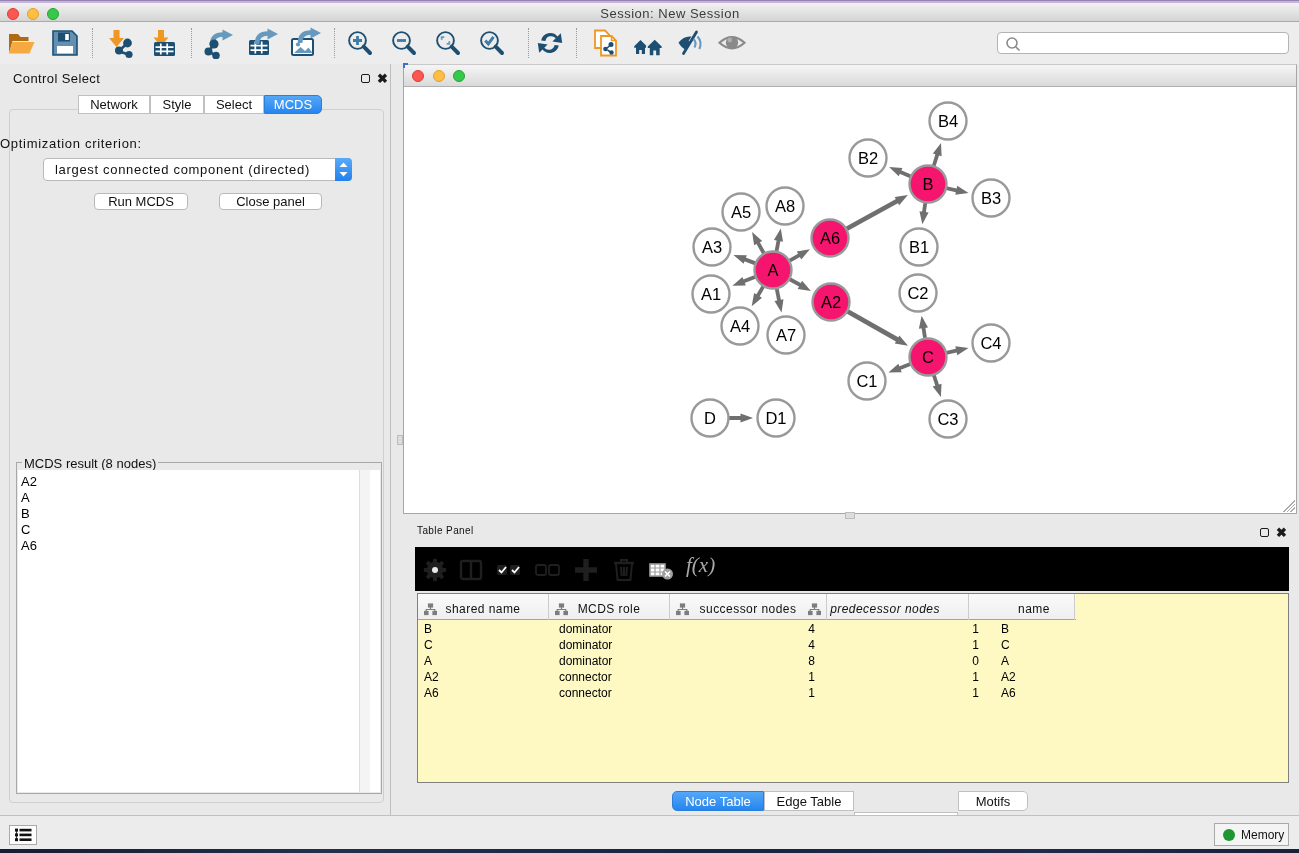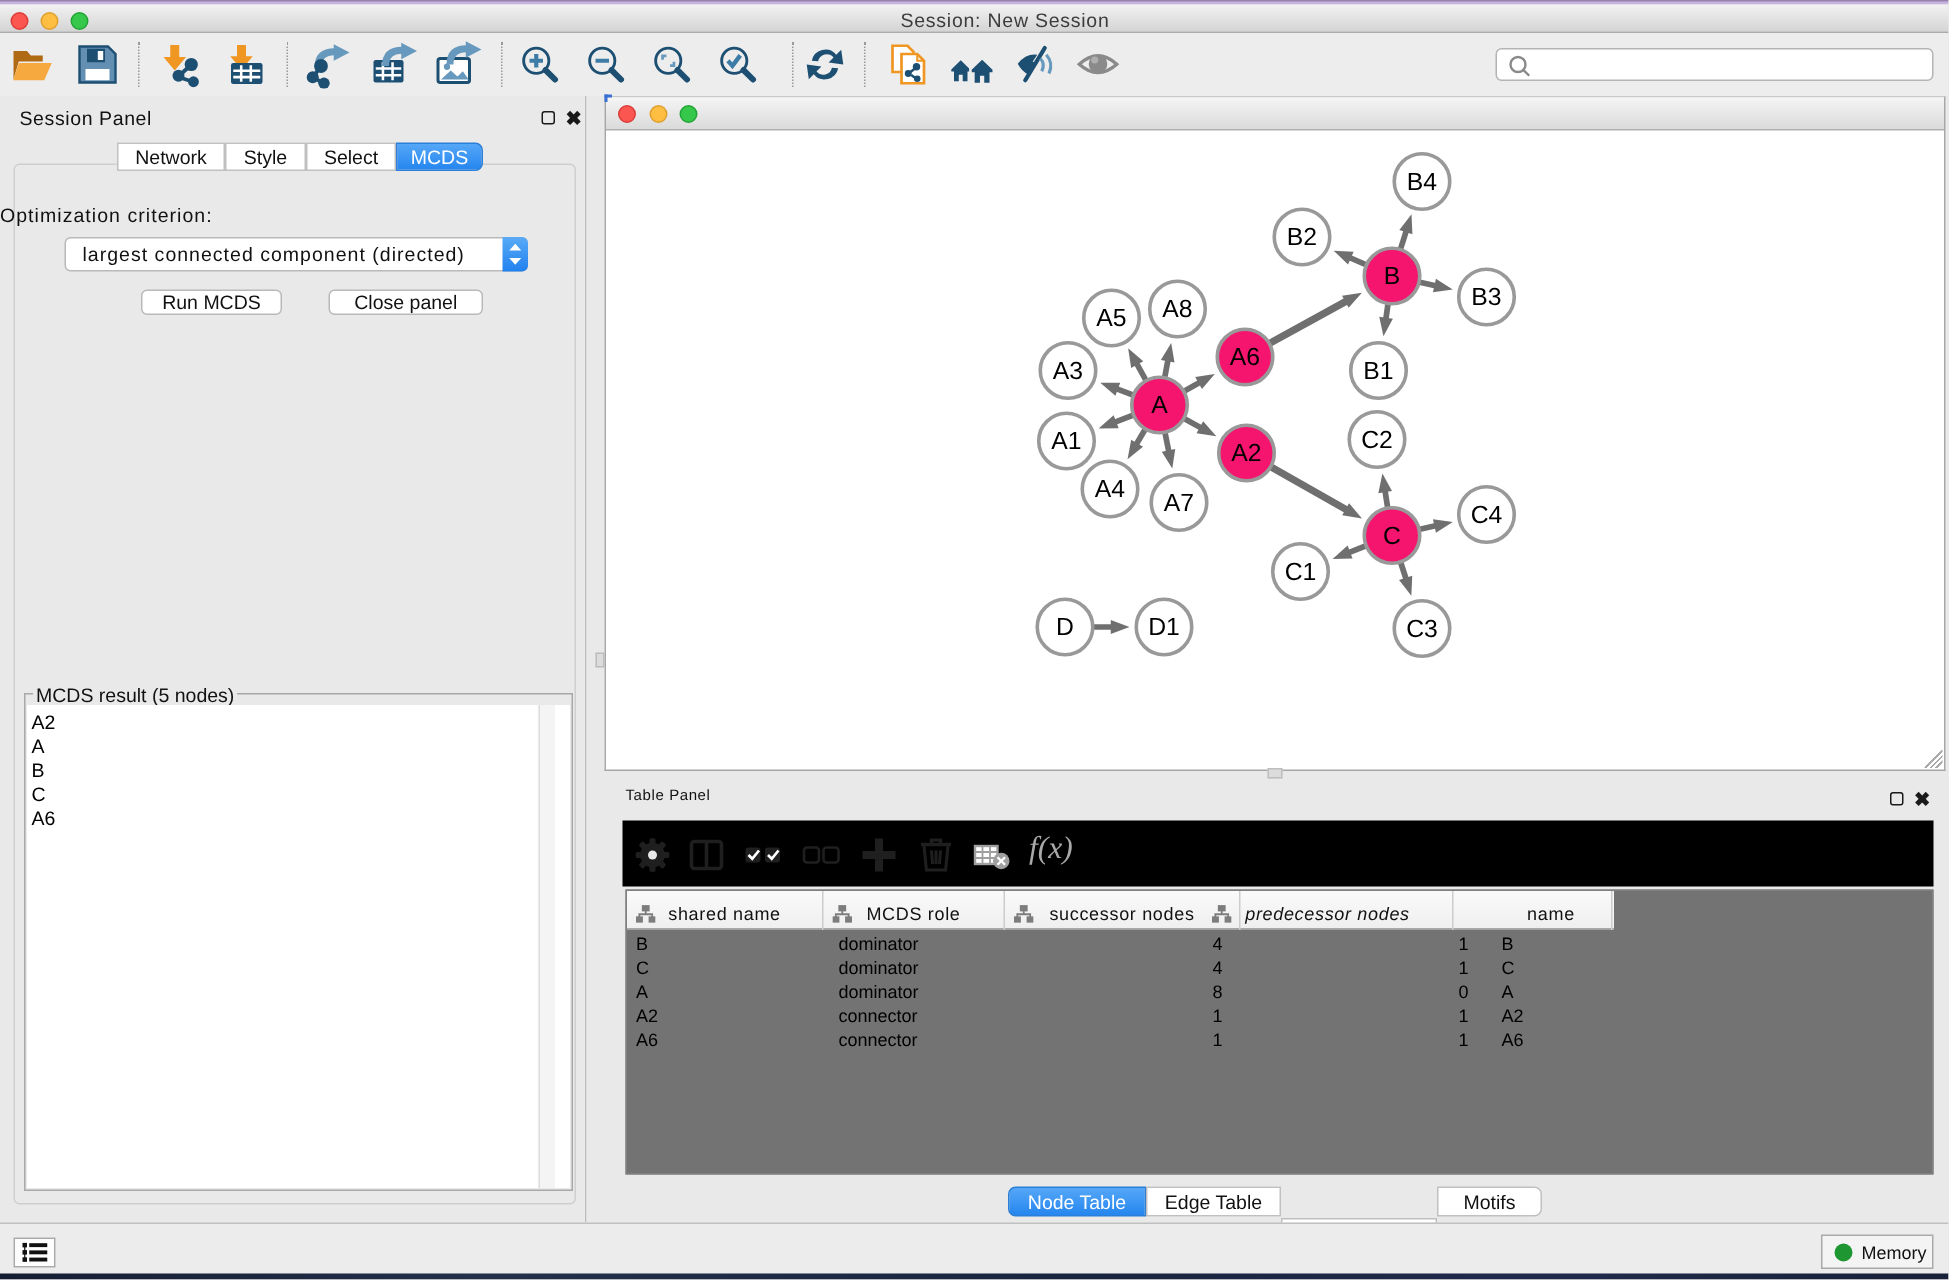--- a/index.html
+++ b/index.html
@@ -68,21 +68,21 @@
 #grip { position:absolute; right:1px; bottom:1px; width:12px; height:12px;
   background:
    linear-gradient(135deg, transparent 48%, #aaa 48%, #aaa 55%, transparent 55%),
    linear-gradient(135deg, transparent 63%, #aaa 63%, #aaa 70%, transparent 70%),
    linear-gradient(135deg, transparent 78%, #aaa 78%, #aaa 85%, transparent 85%);
 }
 
 
 #tp-title { left:417px; top:525px; font-size:10px; letter-spacing:0.4px; color:#111; }
 #tp-toolbar { left:415px; top:547px; width:874px; height:44px; background:#000000; }
-#ntable { left:417px; top:593px; width:872px; height:190px; background:#737373; border:1px solid #808080; }
+#ntable { left:417px; top:593px; width:872px; height:190px; background:#fef9c3; border:1px solid #808080; }
 #ntable-header { position:absolute; left:0; top:0; width:658px; height:26px;
   background:linear-gradient(#fafafa,#efefef); border-bottom:1px solid #a2a2a2; }
 .hcell { position:absolute; top:0; height:26px; border-right:1px solid #cccccc;
   font-size:12px; letter-spacing:0.45px; color:#111; }
 .hcell .lbl { position:absolute; width:100%; top:8px; text-align:center; }
 .trow { position:absolute; left:0; width:870px; height:16px; font-size:12px; color:#000; }
 .tc { position:absolute; top:1px; }
 .num { text-align:right; }
 
 
@@ -234,42 +234,42 @@
   <div id="searchbox">
     <svg width="20" height="20" style="position:absolute;left:5px;top:1px" viewBox="0 0 20 20">
       <circle cx="9" cy="9" r="5" fill="none" stroke="#8a8a8a" stroke-width="1.6"></circle>
       <line x1="12.7" y1="12.7" x2="16.5" y2="16.5" stroke="#8a8a8a" stroke-width="1.6"></line>
     </svg>
   </div>
 </div>
 
 <div class="abs" id="controlpanel"></div>
 <div class="abs" id="rightarea"></div>
-<div class="abs" id="cp-title">Session Panel</div>
+<div class="abs" id="cp-title">Control Select</div>
 <div class="winbtn-sq" style="left:361px; top:74px;"></div>
 <div class="winbtn-x" style="left:377px; top:71px;">✖</div>
 <div class="cptab" style="left:78px; width:72px;">Network</div>
 <div class="cptab" style="left:150px; width:54px;">Style</div>
 <div class="cptab" style="left:204px; width:60px;">Select</div>
 <div class="cptab" style="left:264px; width:58px; background:linear-gradient(#55a7f7,#2586ef); color:#fff; border-color:#2b7fd8; border-radius:0 5px 5px 0;">MCDS</div>
 <div class="abs" id="cp-box"></div>
 <div class="abs" id="opt-label">Optimization criterion:</div>
 <div class="abs" id="combo">
   <div class="ctext">largest connected component (directed)</div>
   <div class="stepper">
     <svg width="17" height="23" viewBox="0 0 17 23">
       <path d="M4.5 9 L8.5 4.5 L12.5 9 Z" fill="#fff"></path>
       <path d="M4.5 14 L8.5 18.5 L12.5 14 Z" fill="#fff"></path>
     </svg>
   </div>
 </div>
 <div class="btn" style="left:94px; width:94px;">Run MCDS</div>
 <div class="btn" style="left:202px; width:103px;margin-left:17px;">Close panel</div>
 <div class="abs" id="groupbox"></div>
-<div class="abs" id="groupbox-label">MCDS result (5 nodes)</div>
+<div class="abs" id="groupbox-label">MCDS result (8 nodes)</div>
 <div class="abs" id="mcds-list">
   <div class="row">A2</div>
     <div class="row">A</div>
     <div class="row">B</div>
   <div class="row">C</div>
     <div class="row">A6</div>
 </div>
 <div class="abs" id="mcds-scroll"></div>
 <div class="abs" id="vsplit-knob"></div>
 

